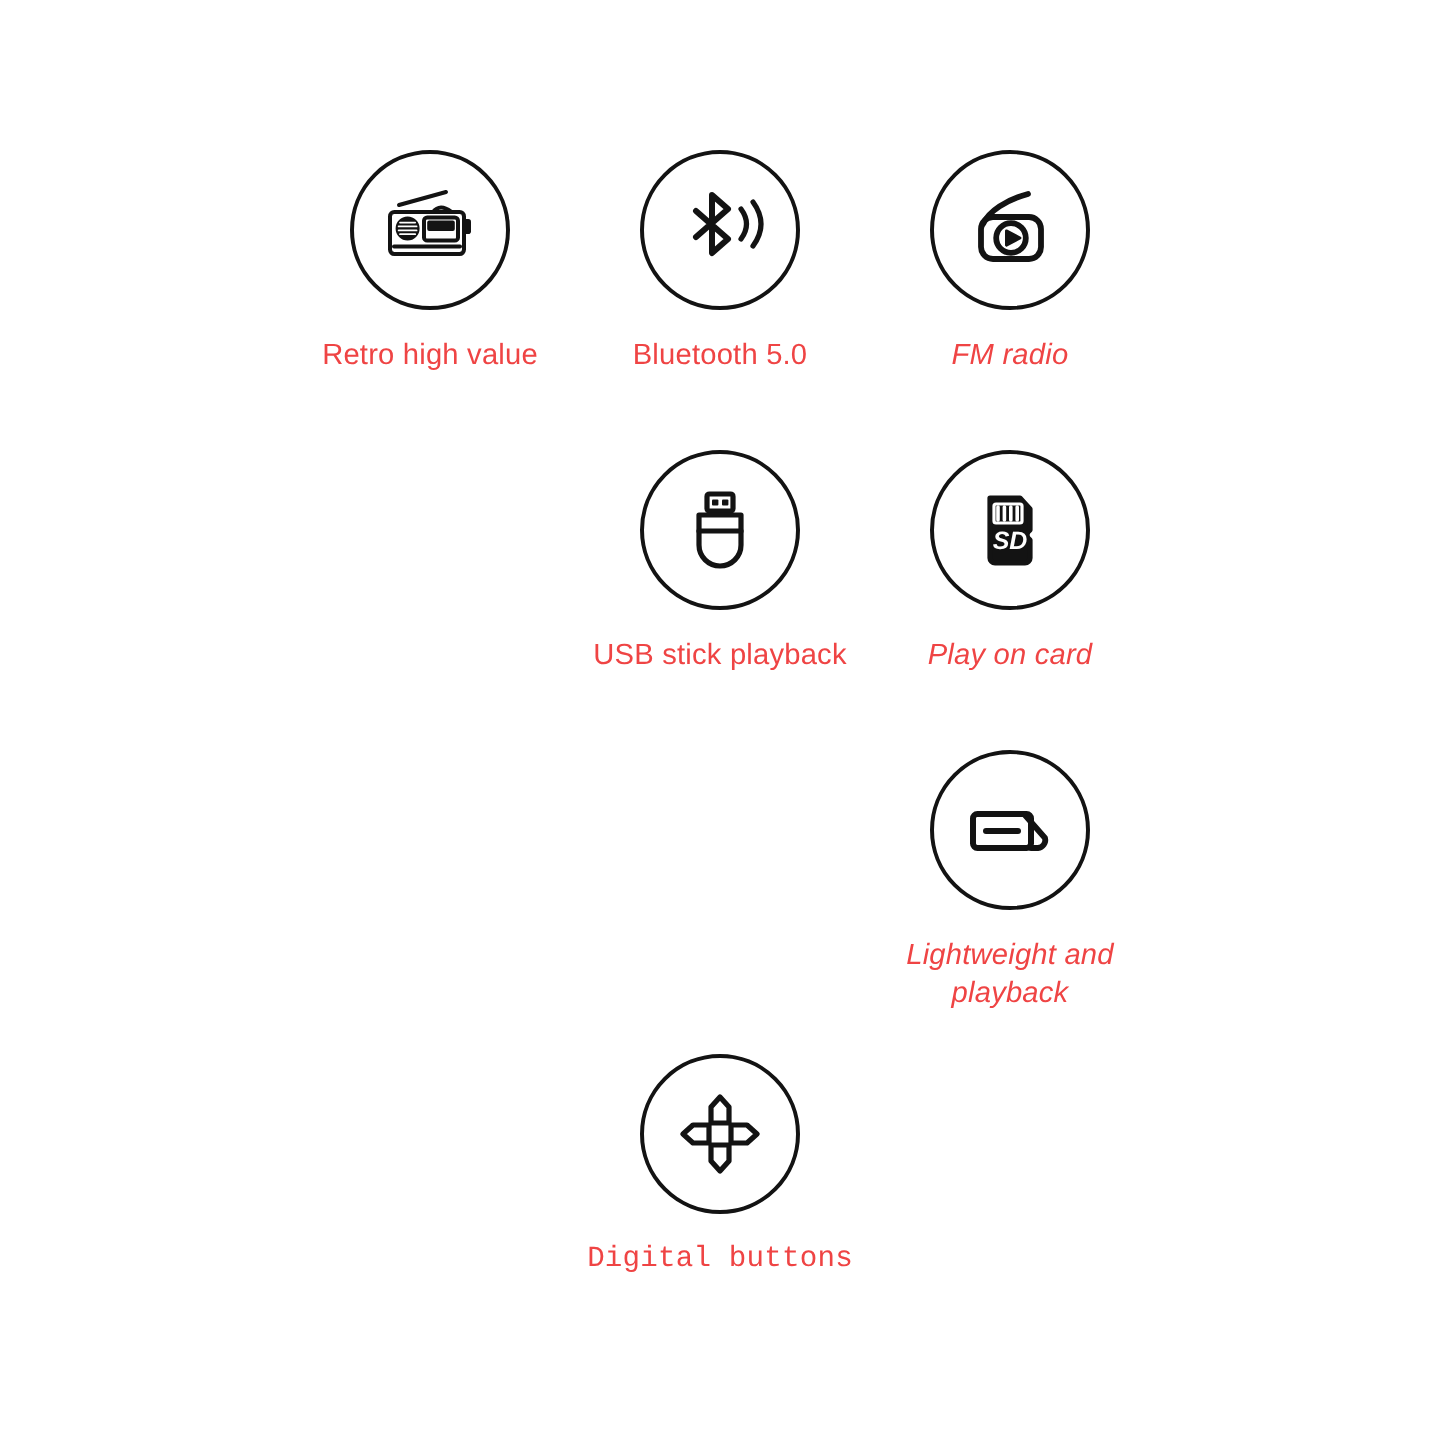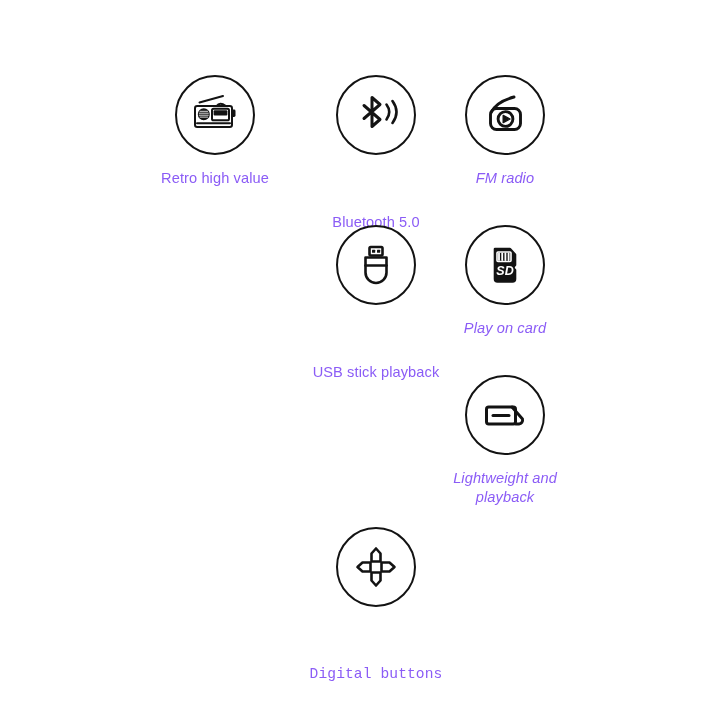--- a/index.html
+++ b/index.html
@@ -27,21 +27,21 @@
   .feature-item {
     position: absolute;
     width: 160px;
     display: flex;
     flex-direction: column;
     align-items: center;
   }
 
   
   .col-1 { left: 135px; }
-  .col-2 { left: 296px; gap: 44px; }
+  .col-2 { left: 280px; }
   .col-3 { left: 425px; font-style: italic; }
 
   
   .row-1 { top: 75px; }
   .row-2 { top: 225px; }
   .row-3 { top: 375px; }
   .row-4 { top: 527px; font-family: Liberation Mono, monospace; }
 
   .icon-circle {
     width: 80px;
@@ -56,21 +56,21 @@
   }
 
   .icon-circle svg {
     display: block;
   }
 
   .feature-label {
     margin-top: 14px;
     font-size: 14.6px;
     line-height: 1.28;
-    color: #8b5cf6;
+    color: #ef4444;
     text-align: center;
     letter-spacing: 0.1px;
     white-space: pre-line;
     font-weight: 400;
   }
 </style>
 </head>
 <body>
 
 <div id="feature-grid">

